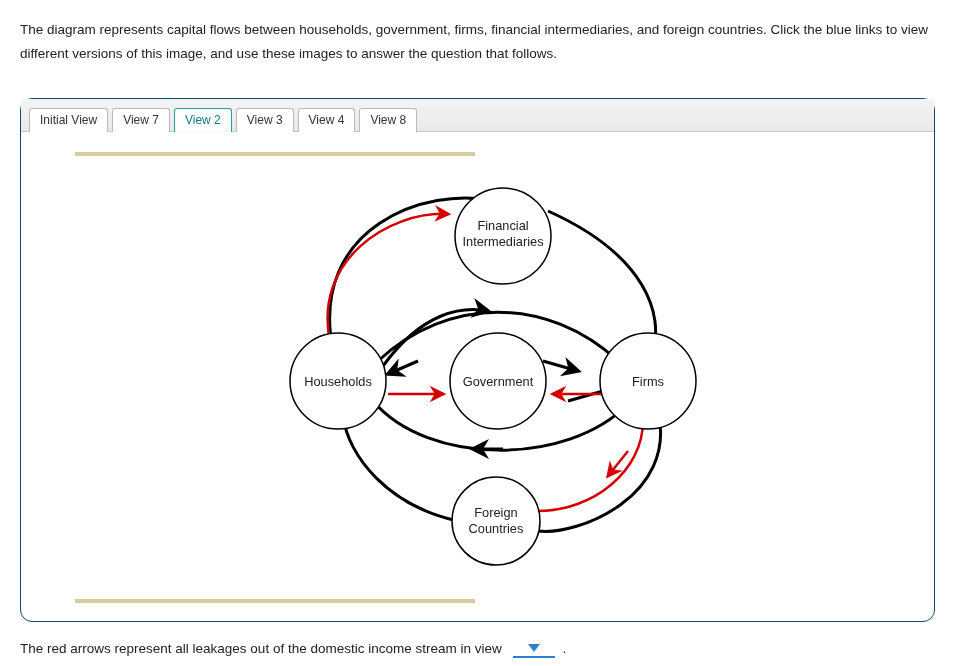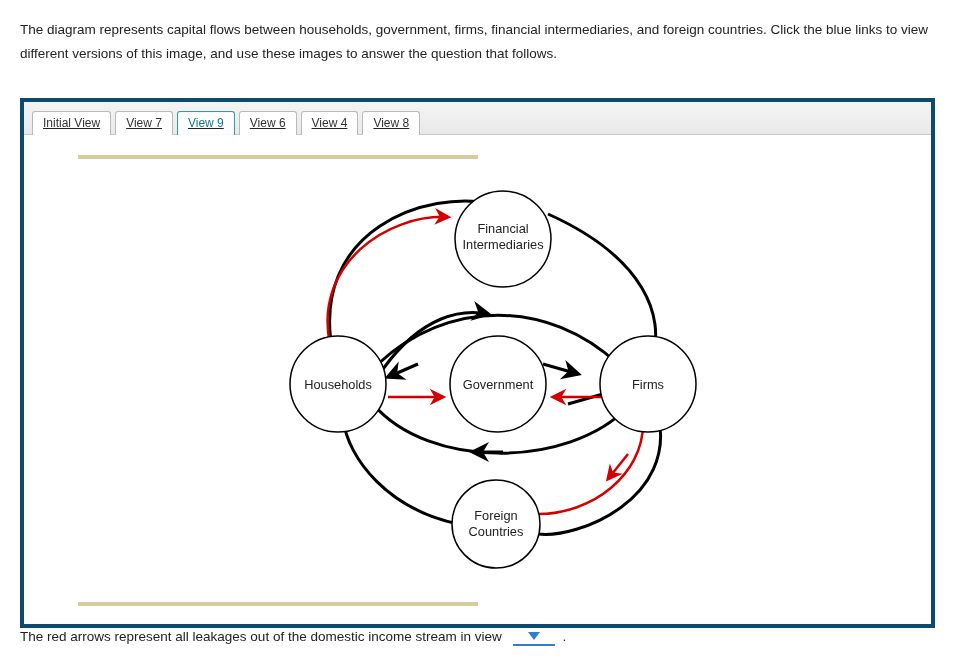--- a/index.html
+++ b/index.html
@@ -9,24 +9,23 @@
     font-family: Verdana, Geneva, sans-serif;
     font-size: 13.5px;
     color: #222;
     background: #fff;
   }
   .instructions {
     line-height: 1.8;
     margin-bottom: 31px;
   }
   .panel {
-    border: 4px solid #0c4a6e;
-    border-radius: 0;
+    border: 1px solid #0c4a6e;
+    border-radius: 12px;
     width: 100%;
-    text-decoration: underline;
   }
   .tabbar {
     background: linear-gradient(#f4f4f4,#e9e9e9);
     border-bottom: 1px solid #c9c9c9;
     padding: 8px 8px 0 8px;
     display: flex;
     gap: 4px;
   }
   .tab {
     border: 1px solid #b9b9b9;
@@ -60,20 +59,21 @@
   }
   .svg-wrap {
     margin: 10px 0 10px 0;
   }
   .node-label {
     font-family: Verdana, Geneva, sans-serif;
     font-size: 12.8px;
     fill: #222;
   }
   .question-line {
+    margin-top: 18px;
     font-size: 13.5px;
   }
   .dropdown {
     display: inline-block;
     width: 42px;
     border-bottom: 2px solid #2e7fd1;
     text-align: center;
     vertical-align: middle;
     cursor: pointer;
     padding-bottom:1px;
@@ -89,22 +89,22 @@
 </style>
 </head>
 <body>
 
 <div class="instructions">The diagram represents capital flows between households, government, firms, financial intermediaries, and foreign countries. Click the blue links to view different versions of this image, and use these images to answer the question that follows.</div>
 
 <div class="panel">
   <div class="tabbar">
     <div class="tab">Initial View</div>
     <div class="tab">View 7</div>
-    <div class="tab active">View 9</div>
-    <div class="tab">View 6</div>
+    <div class="tab active">View 2</div>
+    <div class="tab">View 3</div>
     <div class="tab">View 4</div>
     <div class="tab">View 8</div>
   </div>
 
   <div class="diagram-area">
     <div class="yellow-rule"></div>
 
     <div class="svg-wrap">
       <svg width="460" height="420" viewBox="0 0 460 420">
         <defs>

